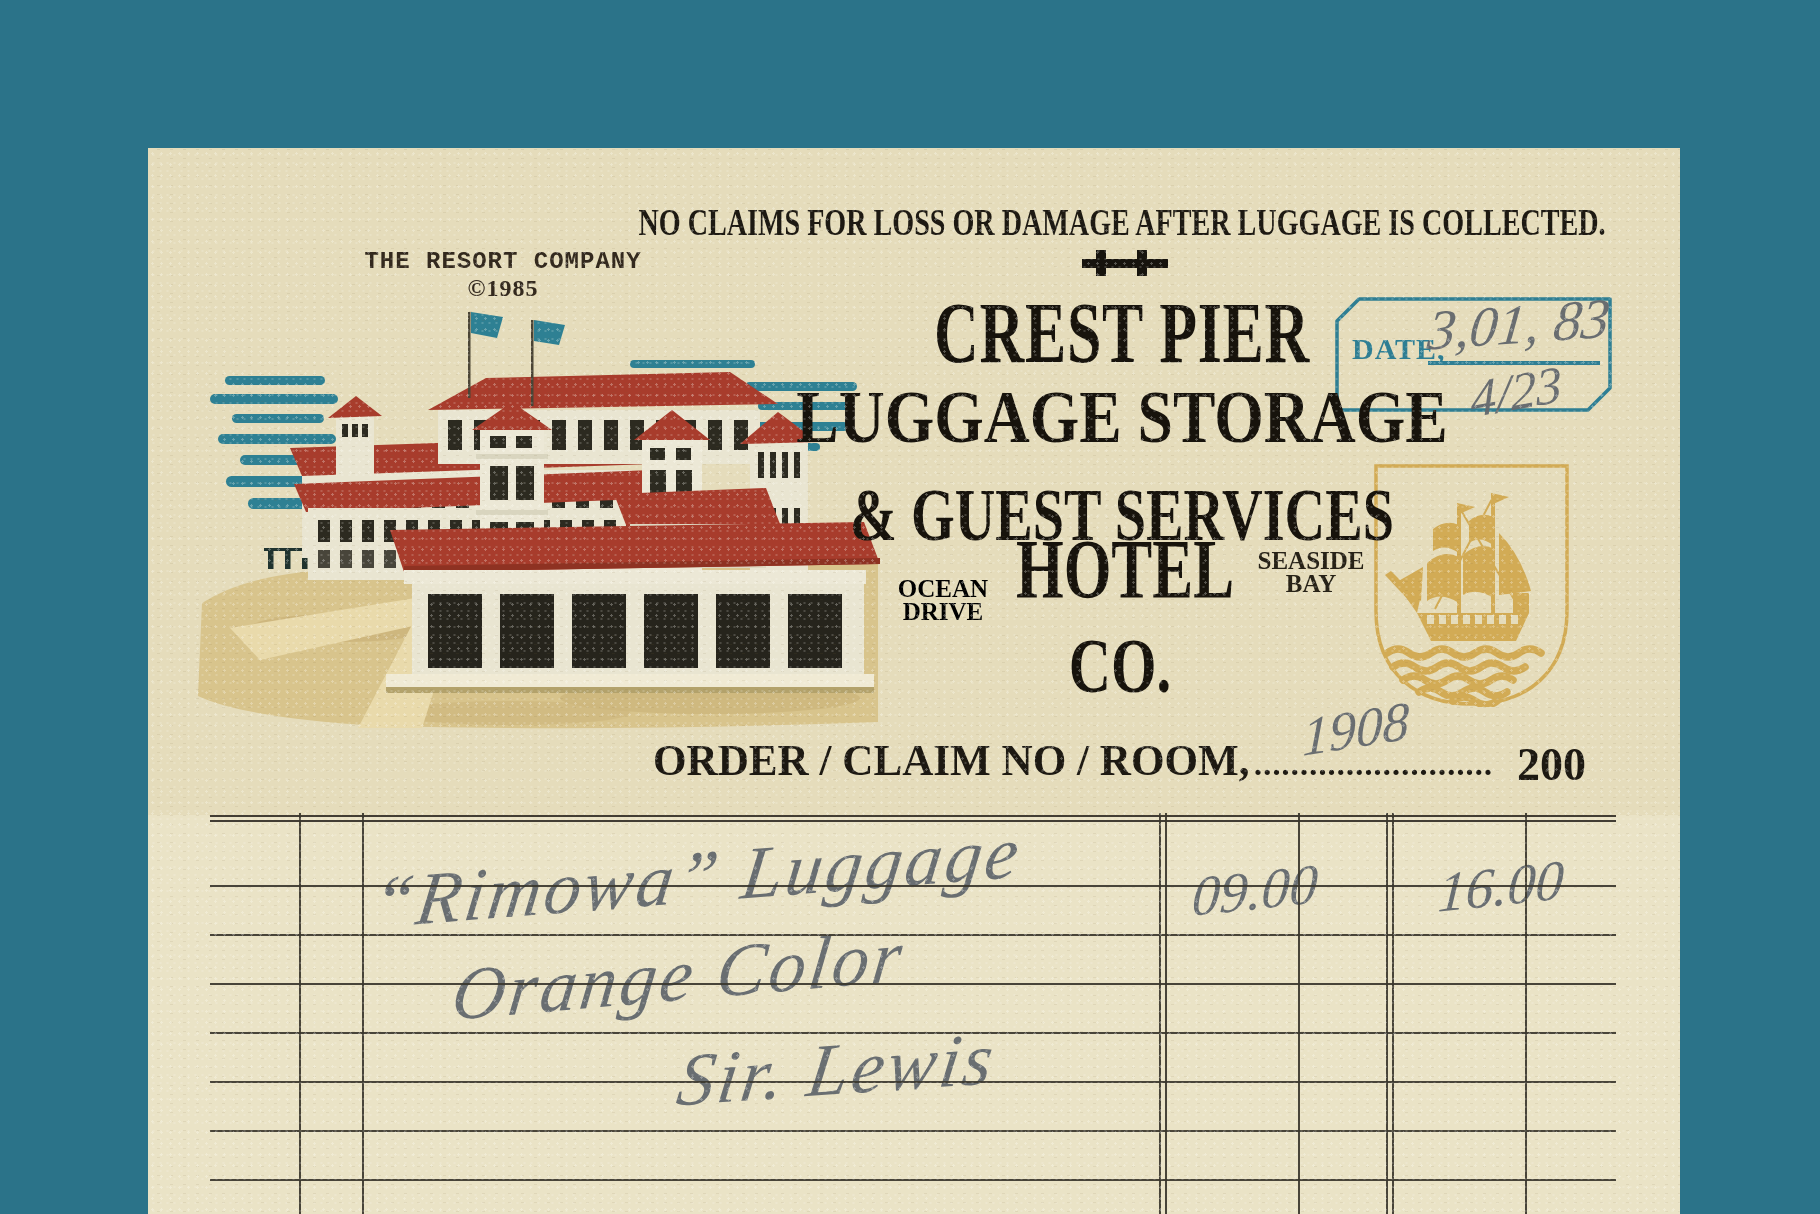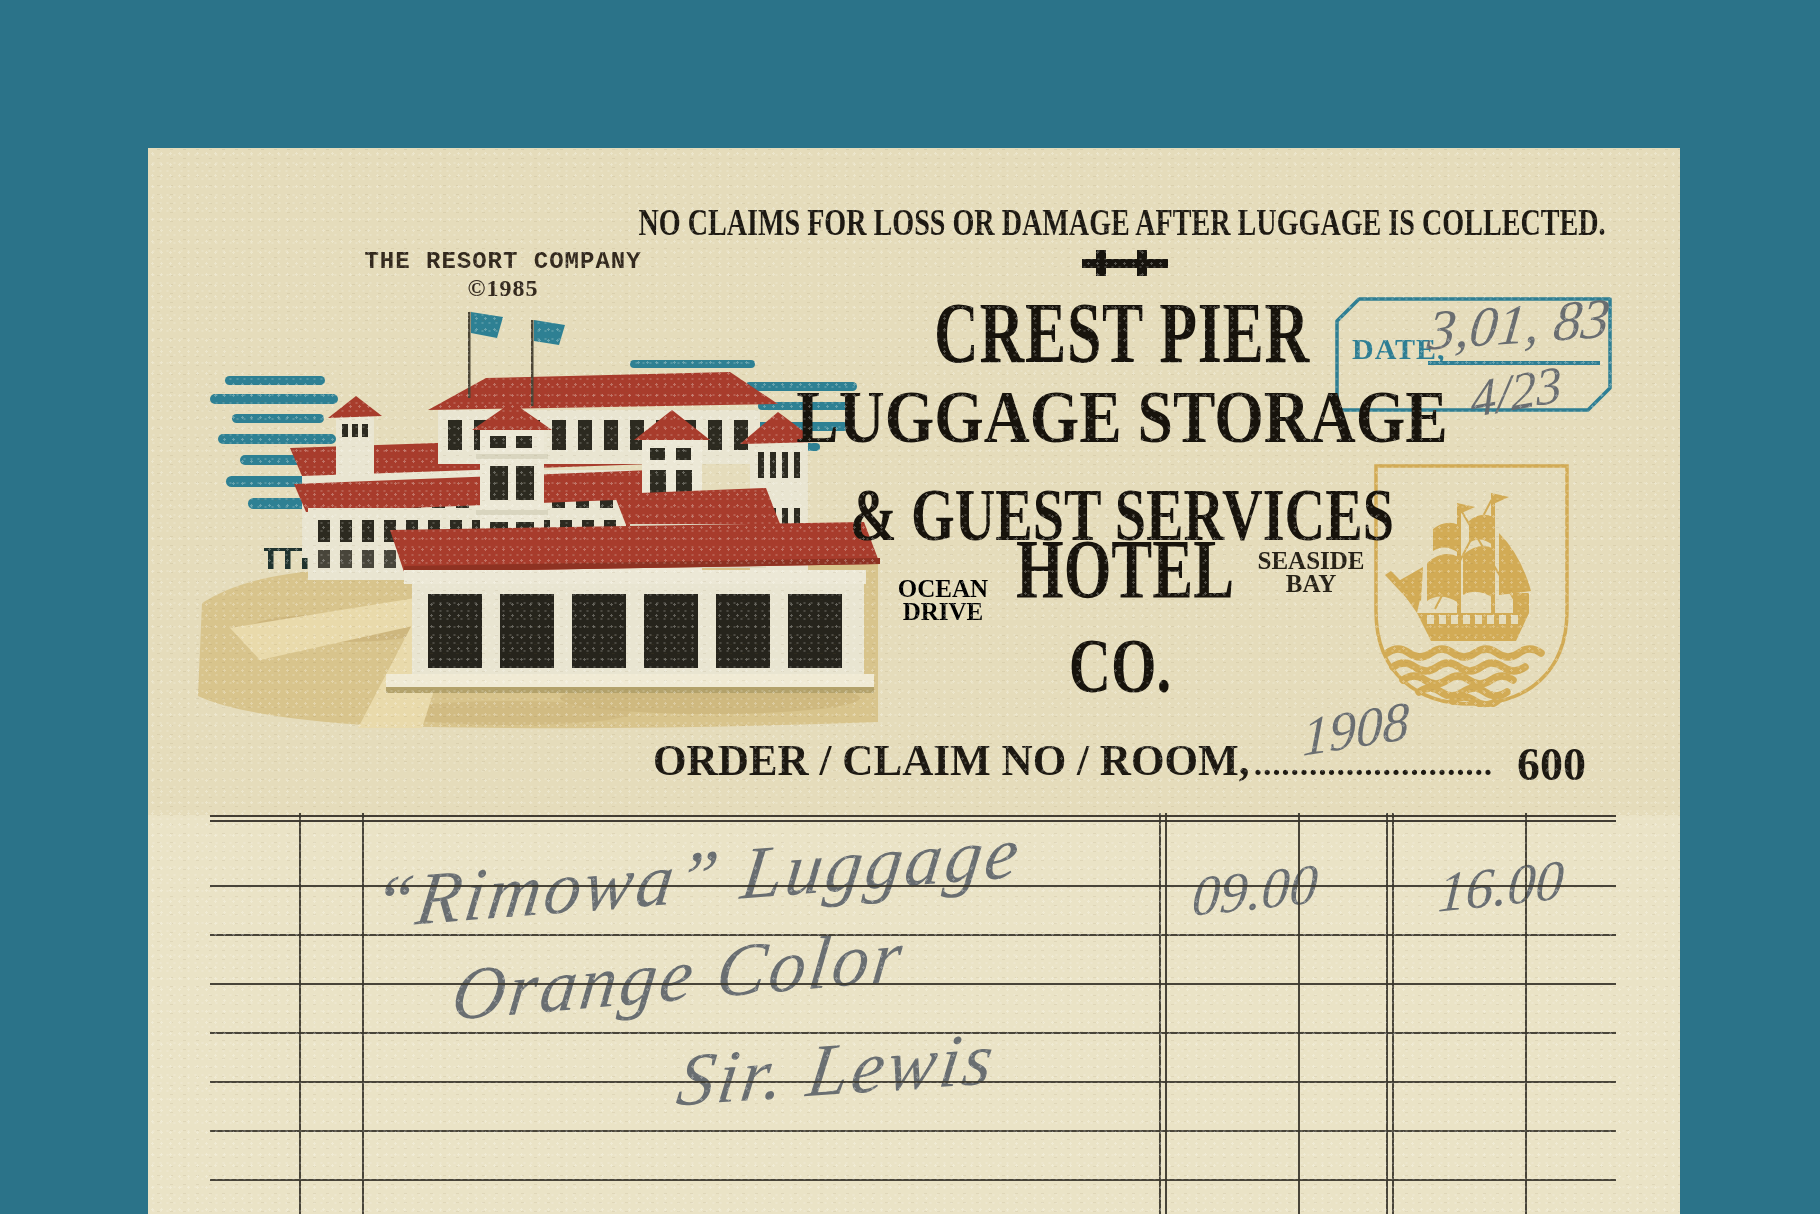--- a/index.html
+++ b/index.html
@@ -281,21 +281,21 @@
     </g>
     <g stroke="#d2ab55" stroke-width="2" fill="none">
       <path d="M86,44 L148,148"></path>
         <path d="M120,34 L62,146"></path>
     </g>
   </svg>
 
   <div class="abs print" style="left:653px;top:739px;font-size:44px;transform:scaleX(.98);transform-origin:left;">ORDER / CLAIM NO / ROOM,</div>
   <div class="abs print" style="left:1254px;top:748px;font-size:32px;letter-spacing:1.2px;">..........................</div>
   <div class="abs hw" style="left:1302px;top:702px;font-size:54px;transform:rotate(-9deg) skewX(-10deg);">1908</div>
-  <div class="abs print" style="left:1517px;top:742px;font-size:46px;">600</div>
+  <div class="abs print" style="left:1517px;top:742px;font-size:46px;">200</div>
 
   <div>
     <div class="hline" style="top:815px;background:#332f27;"></div>
     <div class="hline" style="top:820px;background:#332f27;"></div>
     <div class="hline" style="top:885px;"></div>
     <div class="hline" style="top:934px;"></div>
     <div class="hline" style="top:983px;"></div>
     <div class="hline" style="top:1032px;"></div>
     <div class="hline" style="top:1081px;"></div>
     <div class="hline" style="top:1130px;"></div>

